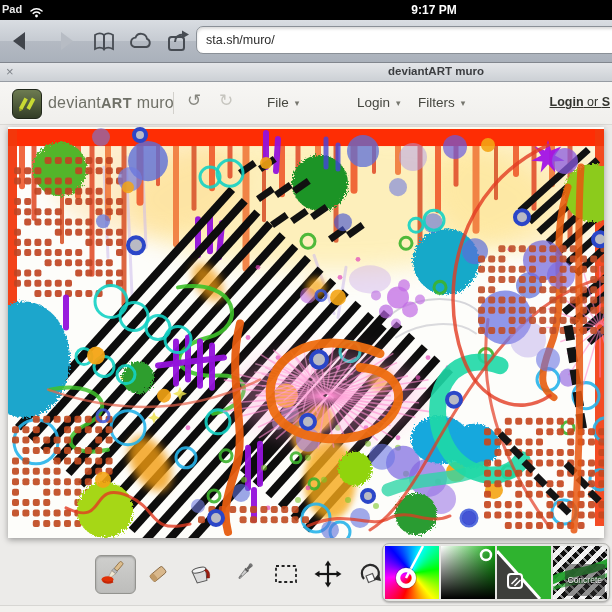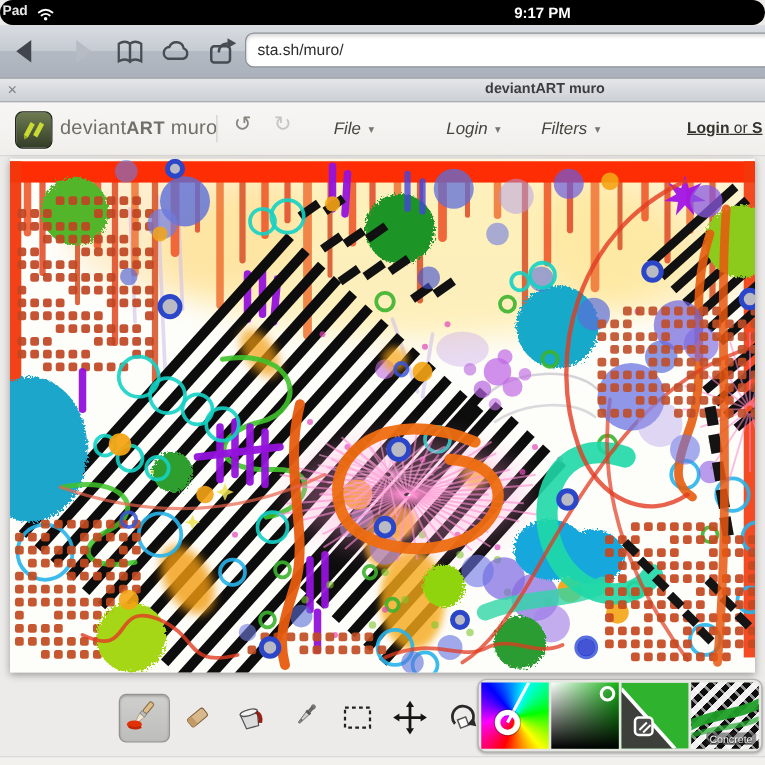--- a/index.html
+++ b/index.html
@@ -3,21 +3,21 @@
 <meta charset="utf-8">
 <style>
   html,body{margin:0;padding:0;}
   body{width:612px;height:612px;overflow:hidden;background:#ecebe9;
        font-family:"Liberation Sans","DejaVu Sans",sans-serif;
        -webkit-font-smoothing:antialiased;position:relative;}
   #screen{position:absolute;inset:0;width:612px;height:612px;}
 
   
   .statusbar{position:absolute;left:0;top:0;width:612px;height:20px;background:#000;
-             color:#fff;border-radius:10px;}
+             color:#fff;}
   .statusbar .carrier{position:absolute;left:2px;top:3px;font-size:11px;font-weight:bold;color:#e8e8e8;}
   .statusbar .wifi{position:absolute;left:30px;top:4px;}
   .statusbar .time{position:absolute;left:434px;top:3px;transform:translateX(-50%);
                    font-size:12px;font-weight:bold;color:#fff;}
 
   
   .browserbar{position:absolute;left:0;top:20px;width:612px;height:42px;
               background:linear-gradient(#d9dde2 0%,#c6cbd2 49%,#b4bac3 50%,#aab1bb 100%);
               border-bottom:1px solid #81868e;}
   .navbtn{position:absolute;top:9px;width:24px;height:24px;}
@@ -38,21 +38,21 @@
              background:linear-gradient(#f7f6f4,#f0efec);border-bottom:1px solid #dbd9d5;}
   .logo{position:absolute;left:12px;top:7px;width:28px;height:28px;border-radius:6px;
         background:linear-gradient(#6d7b51,#333d27);border:1px solid #20271a;
         box-shadow:0 1px 1px rgba(255,255,255,.7);}
   .wordmark{position:absolute;left:48px;top:12px;font-size:16px;color:#6f7067;letter-spacing:.2px;}
   .wordmark b{font-weight:bold;font-size:14.5px;letter-spacing:.4px;}
   .hdr-divider{position:absolute;left:173px;top:10px;width:1px;height:22px;background:#d2d0cb;}
   .histbtn{position:absolute;top:8px;font-family:"DejaVu Sans",sans-serif;font-size:17px;}
   .undo{left:187px;color:#86867f;}
   .redo{left:219px;color:#c6c5bf;}
-  .menu{position:absolute;top:13px;font-size:13.5px;color:#45463f;font-style:italic;}
+  .menu{position:absolute;top:13px;font-size:13.5px;color:#45463f;}
   .menu .caret{font-size:9px;color:#75766e;padding-left:6px;vertical-align:1px;}
   .auth{position:absolute;right:2px;top:13px;font-size:12.5px;color:#33342e;white-space:nowrap;text-decoration:underline;}
   .auth b{font-weight:bold;}
 
   
   .canvas-wrap{position:absolute;left:8px;top:127px;width:596px;height:411px;background:#fff;
                box-shadow:0 2px 6px rgba(0,0,0,.35);}
   .canvas-wrap svg{display:block;}
 
   
@@ -67,21 +67,21 @@
               box-shadow:0 1px 2px rgba(0,0,0,.25);display:flex;gap:2px;padding:2px;box-sizing:border-box;}
   .swatch{position:relative;width:54px;height:53px;overflow:hidden;flex:0 0 auto;}
   .swatch.wheel{background:conic-gradient(from 200deg at 50% 52%,
                  #ff0000,#ff00ff,#0000ff,#00ffff,#00ff00,#ffff00,#ff0000);}
   .swatch.shade{background:linear-gradient(to bottom,rgba(0,0,0,0) 0%,#000 100%),
                            linear-gradient(to right,#ffffff,#14b314);}
   .swatch.pattern{background:
         repeating-linear-gradient(45deg,rgba(255,255,255,.55) 0 2px,rgba(0,0,0,0) 2px 7px),
         repeating-linear-gradient(135deg,#0e0e0e 0 5px,#efefef 5px 10px);}
   .pattern-label{position:absolute;right:2px;bottom:3px;font-size:8.5px;color:#f2f2f2;
-                 background:rgba(45,45,45,.5);border-radius:2px;padding:0 3px;
+                 background:rgba(45,45,45,.5);border-radius:2px;padding:11px 3px;
                  text-shadow:0 1px 1px #000;}
   .bottom-divider{position:absolute;left:0;top:605px;width:612px;height:1px;background:#d7d6d3;}
   .bottom-strip{position:absolute;left:0;top:606px;width:612px;height:6px;background:#f2f1ee;}
 </style>
 </head>
 <body>
 
 <div id="screen">
 
   <div class="statusbar">
@@ -142,21 +142,21 @@
         <path d="M13.5 18 L19 7.5 L22.3 9.5 L16.8 20 Z" fill="#c9da33"></path>
         <path d="M6 18 L9.3 20 L6.5 21.5 Z" fill="#9dab24"></path>
       </svg>
     </span>
     <span class="wordmark"><span>deviant</span><b>ART</b><span> muro</span></span>
     <span class="hdr-divider"></span>
     <span class="histbtn undo">↺</span>
     <span class="histbtn redo">↻</span>
     <span class="menu" style="left:267px"><span>File</span><span class="caret">▾</span></span>
     <span class="menu" style="left:357px"><span>Login</span><span class="caret">▾</span></span>
-    <span class="menu" style="left:433px"><span>Filters</span><span class="caret">▾</span></span>
+    <span class="menu" style="left:418px"><span>Filters</span><span class="caret">▾</span></span>
     <span class="auth"><b>Login</b><span> or </span><b>S</b></span>
   </div>
 
   <div class="canvas-wrap">
     <svg id="artwork" width="596" height="411" viewBox="0 0 596 410" preserveAspectRatio="none">
       <defs>
         <filter id="rough" x="-20%" y="-20%" width="140%" height="140%">
           <feTurbulence type="fractalNoise" baseFrequency="0.55" numOctaves="2" result="n"></feTurbulence>
           <feDisplacementMap in="SourceGraphic" in2="n" scale="7"></feDisplacementMap>
         </filter>

